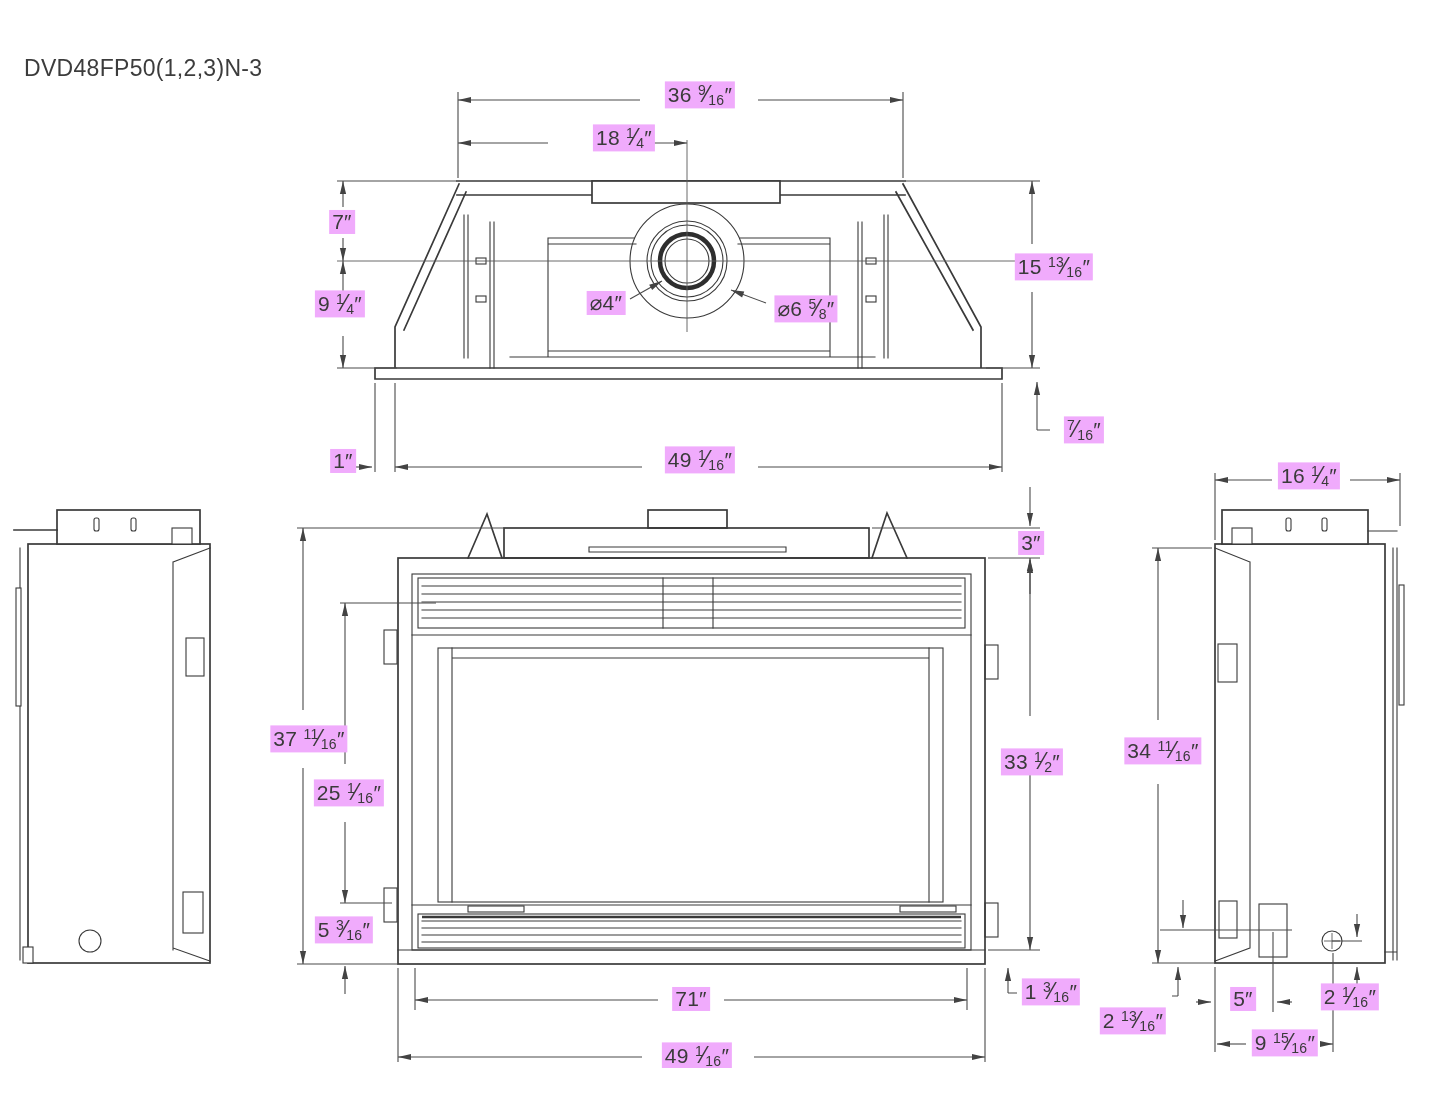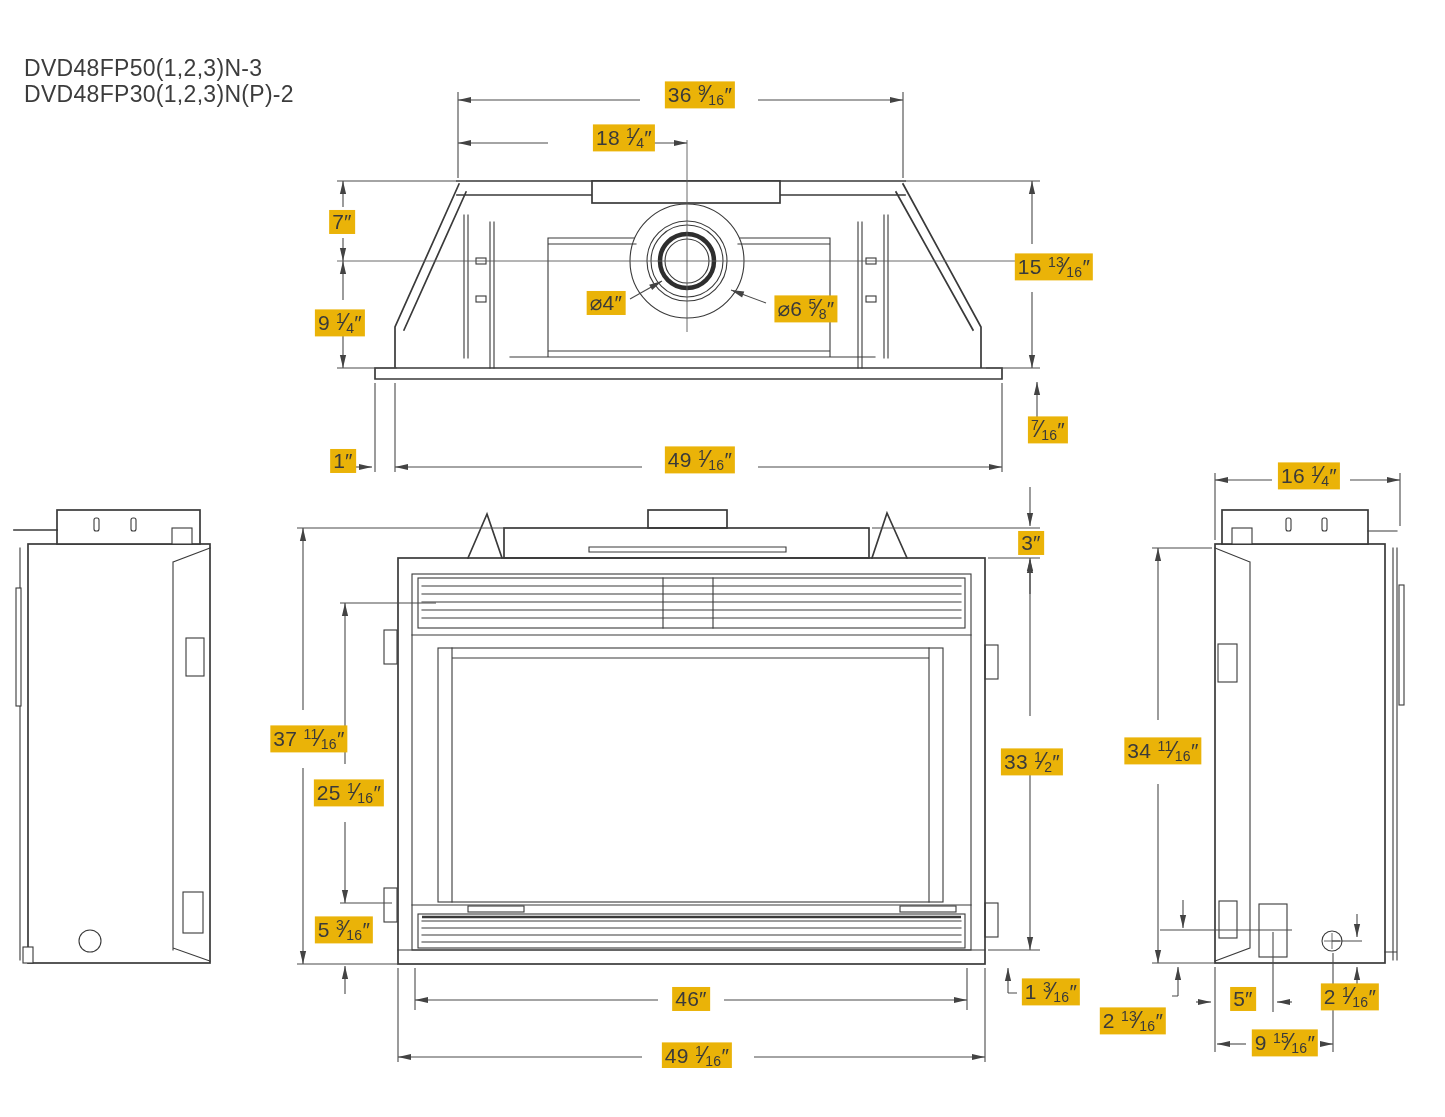--- a/index.html
+++ b/index.html
@@ -8,21 +8,21 @@
   svg{position:absolute;left:0;top:0;}
   .ln{stroke:#3a3a3a;stroke-width:1.7;fill:none;stroke-linecap:square;}
   .tn{stroke:#3a3a3a;stroke-width:1.1;fill:none;stroke-linecap:square;}
   .tk{stroke:#3a3a3a;stroke-width:2.4;fill:none;}
   .bold{stroke:#2e2e2e;stroke-width:4.5;fill:none;}
   .dm{stroke:#4a4a4a;stroke-width:1.1;fill:none;}
   .cl{stroke:#5a5a5a;stroke-width:0.9;fill:none;}
   .wf{fill:#ffffff;}
   .model{position:absolute;font-size:23px;color:#3c3c3c;letter-spacing:.3px;white-space:nowrap;z-index:2;}
   .dim{position:absolute;transform:translate(-50%,-50%);font-size:21px;line-height:1.05;color:#3a3a3a;
-       background:#eab308;padding:1px 3px;white-space:nowrap;letter-spacing:.3px;z-index:2;}
+       background:#f0abfc;padding:1px 3px;white-space:nowrap;letter-spacing:.3px;z-index:2;}
   .fn{font-size:14px;vertical-align:.52em;}
   .fs{font-size:23px;margin:0 -1px;}
   .fd{font-size:14px;vertical-align:-.18em;}
 </style>
 </head>
 <body>
 
 <div id="canvas">
 
 <svg width="1445" height="1117" viewBox="0 0 1445 1117">
@@ -167,39 +167,38 @@
     <line class="dm" x1="1196" y1="1002" x2="1211" y2="1002" marker-end="url(#ah)"></line>
     <line class="dm" x1="1292" y1="1002" x2="1277" y2="1002" marker-end="url(#ah)"></line>
     <line class="dm" x1="1357" y1="914" x2="1357" y2="937" marker-end="url(#ah)"></line>
     <line class="dm" x1="1357" y1="996" x2="1357" y2="967" marker-end="url(#ah)"></line>
     <line class="dm" x1="1217" y1="1044" x2="1246" y2="1044" marker-start="url(#ah)"></line>
     <line class="dm" x1="1320" y1="1044" x2="1333" y2="1044" marker-end="url(#ah)"></line>
   </g>
 </svg>
 
   <div class="model" style="left:24px;top:55px">DVD48FP50(1,2,3)N-3</div>
-  <div class="model" style="left:24px;top:81px">DVD48FP30(1,2,3)N(P)-2</div>
 
   <div class="dim" style="left:700px;top:95px">36 <span class="fr"><span class="fn">9</span><span class="fs">⁄</span><span class="fd">16</span></span>″</div>
   <div class="dim" style="left:624px;top:138px">18 <span class="fr"><span class="fn">1</span><span class="fs">⁄</span><span class="fd">4</span></span>″</div>
   <div class="dim" style="left:342px;top:222px">7″</div>
-  <div class="dim" style="left:340px;top:323px">9 <span class="fr"><span class="fn">1</span><span class="fs">⁄</span><span class="fd">4</span></span>″</div>
+  <div class="dim" style="left:340px;top:304px">9 <span class="fr"><span class="fn">1</span><span class="fs">⁄</span><span class="fd">4</span></span>″</div>
   <div class="dim" style="left:1054px;top:267px">15 <span class="fr"><span class="fn">13</span><span class="fs">⁄</span><span class="fd">16</span></span>″</div>
   <div class="dim" style="left:606px;top:303px">⌀4″</div>
   <div class="dim" style="left:806px;top:309px">⌀6 <span class="fr"><span class="fn">5</span><span class="fs">⁄</span><span class="fd">8</span></span>″</div>
   <div class="dim" style="left:343px;top:461px">1″</div>
   <div class="dim" style="left:700px;top:460px">49 <span class="fr"><span class="fn">1</span><span class="fs">⁄</span><span class="fd">16</span></span>″</div>
-  <div class="dim" style="left:1048px;top:430px"><span class="fr"><span class="fn">7</span><span class="fs">⁄</span><span class="fd">16</span></span>″</div>
+  <div class="dim" style="left:1084px;top:430px"><span class="fr"><span class="fn">7</span><span class="fs">⁄</span><span class="fd">16</span></span>″</div>
 
   <div class="dim" style="left:1031px;top:543px">3″</div>
   <div class="dim" style="left:1032px;top:762px">33 <span class="fr"><span class="fn">1</span><span class="fs">⁄</span><span class="fd">2</span></span>″</div>
   <div class="dim" style="left:309px;top:739px">37 <span class="fr"><span class="fn">11</span><span class="fs">⁄</span><span class="fd">16</span></span>″</div>
   <div class="dim" style="left:349px;top:793px">25 <span class="fr"><span class="fn">1</span><span class="fs">⁄</span><span class="fd">16</span></span>″</div>
   <div class="dim" style="left:344px;top:930px">5 <span class="fr"><span class="fn">3</span><span class="fs">⁄</span><span class="fd">16</span></span>″</div>
-  <div class="dim" style="left:691px;top:999px">46″</div>
+  <div class="dim" style="left:691px;top:999px">71″</div>
   <div class="dim" style="left:697px;top:1056px">49 <span class="fr"><span class="fn">1</span><span class="fs">⁄</span><span class="fd">16</span></span>″</div>
   <div class="dim" style="left:1051px;top:992px">1 <span class="fr"><span class="fn">3</span><span class="fs">⁄</span><span class="fd">16</span></span>″</div>
 
   <div class="dim" style="left:1309px;top:476px">16 <span class="fr"><span class="fn">1</span><span class="fs">⁄</span><span class="fd">4</span></span>″</div>
   <div class="dim" style="left:1163px;top:751px">34 <span class="fr"><span class="fn">11</span><span class="fs">⁄</span><span class="fd">16</span></span>″</div>
   <div class="dim" style="left:1133px;top:1021px">2 <span class="fr"><span class="fn">13</span><span class="fs">⁄</span><span class="fd">16</span></span>″</div>
   <div class="dim" style="left:1243px;top:999px">5″</div>
   <div class="dim" style="left:1350px;top:997px">2 <span class="fr"><span class="fn">1</span><span class="fs">⁄</span><span class="fd">16</span></span>″</div>
   <div class="dim" style="left:1285px;top:1043px">9 <span class="fr"><span class="fn">15</span><span class="fs">⁄</span><span class="fd">16</span></span>″</div>
 

